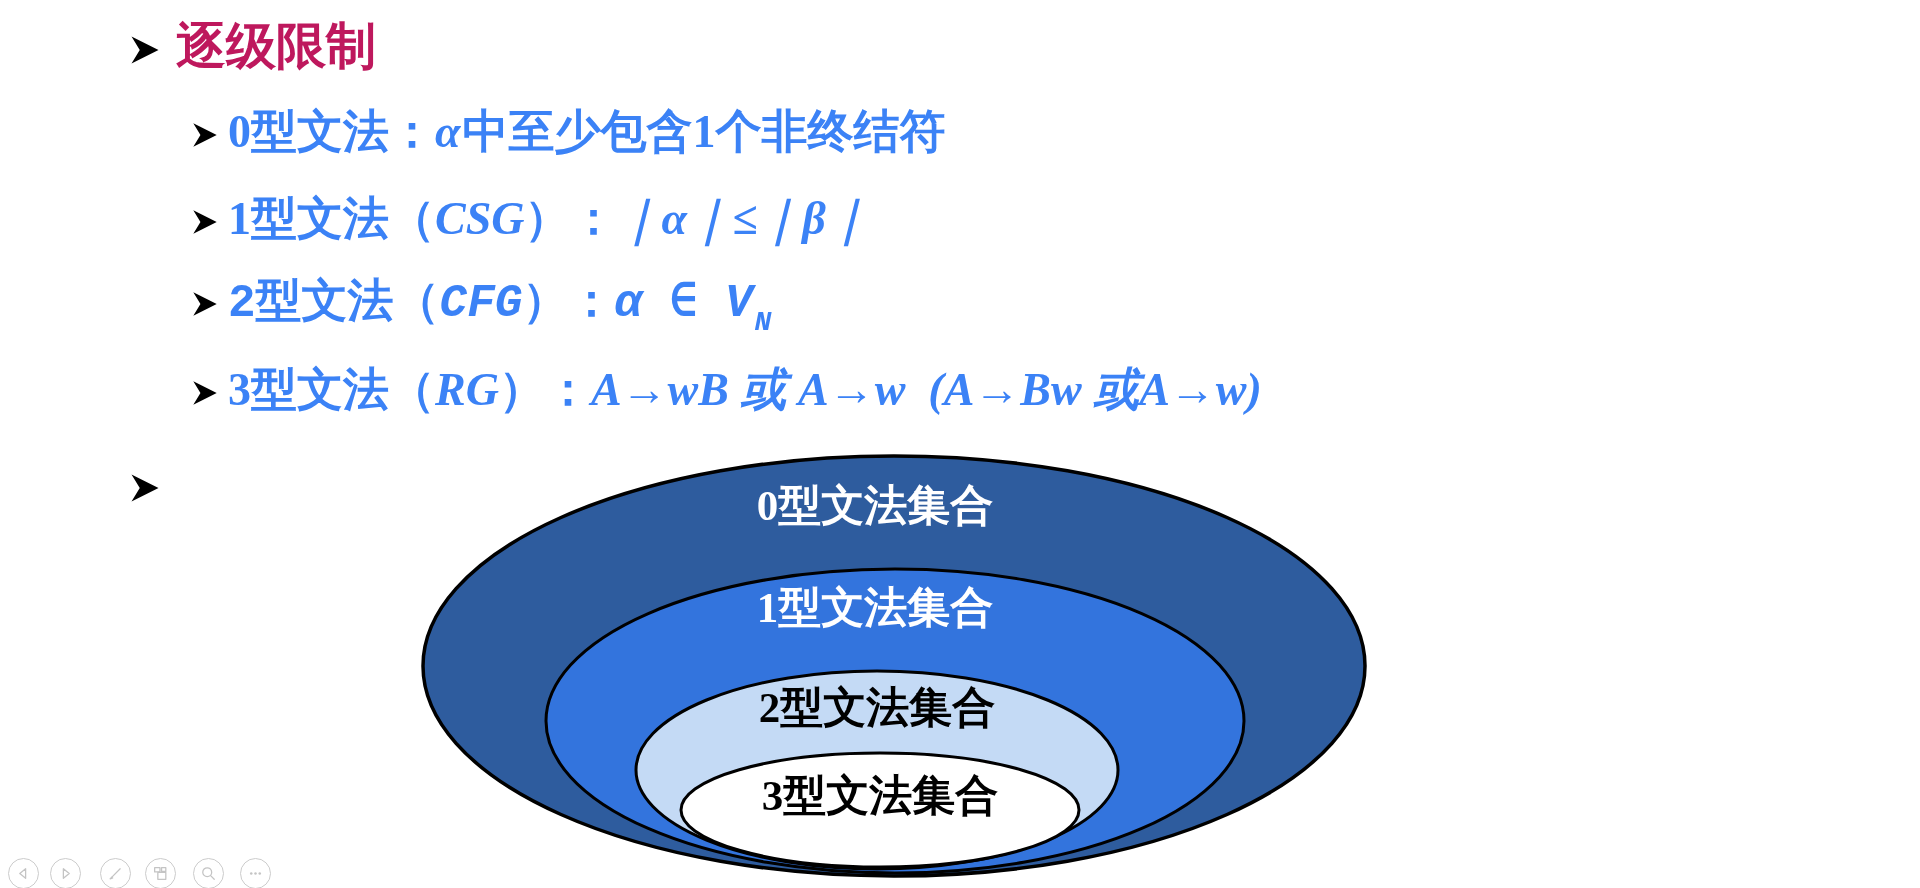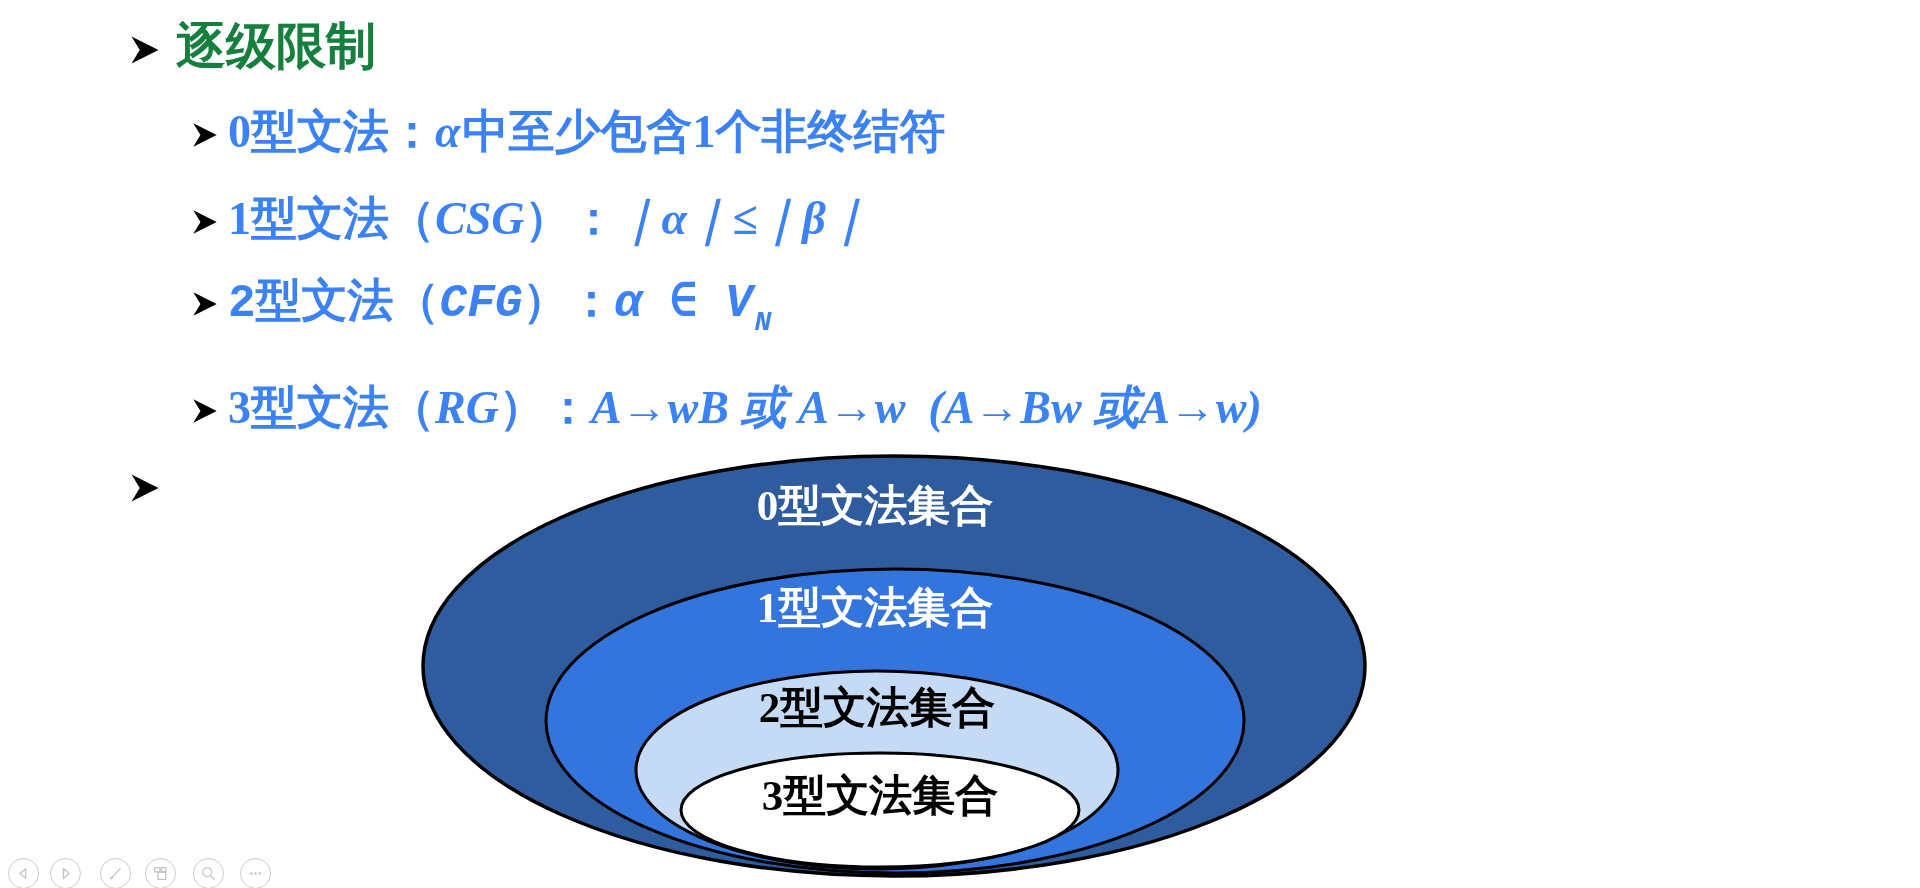--- a/index.html
+++ b/index.html
@@ -2,21 +2,21 @@
 <html><head>
 <meta charset="utf-8">
 <style>
   html,body{margin:0;padding:0;}
   body{
     width:1920px;height:888px;background:#ffffff;overflow:hidden;position:relative;
     font-family:"Liberation Serif","DejaVu Serif",serif;
   }
   
   .h1{
-    position:absolute;left:130px;font-size:50px;font-weight:700;color:#15803d;
+    position:absolute;left:130px;font-size:50px;font-weight:700;color:#be185d;
     white-space:nowrap;line-height:64px;
   }
   .h1 .dart{width:30px;height:30px;margin-right:16px;vertical-align:-2px;display:inline-block;}
   
   .item{
     position:absolute;left:192px;font-size:46px;font-weight:700;color:#3b82f6;
     white-space:nowrap;line-height:60px;
   }
   .item .dart{width:26px;height:26px;margin-right:10px;vertical-align:-1px;display:inline-block;}
   .abbr,.formula{font-style:italic;}
@@ -59,21 +59,21 @@
       <polygon points="1,1 19,10 1,19 6.5,10" fill="#000"></polygon>
     </svg><span class="pre">1型文法（</span><span class="abbr">CSG</span><span class="pre">）：</span><span class="formula">｜α｜≤｜β｜</span><span class="subscript"></span><span></span>
 </div>
 
 <div class="item" style="top:274px;font-family:Liberation Mono, monospace;">
   <svg class="dart" viewBox="0 0 20 20">
       <polygon points="1,1 19,10 1,19 6.5,10" fill="#000"></polygon>
     </svg><span class="pre">2型文法（</span><span class="abbr">CFG</span><span class="pre">）：</span><span class="formula">α ∈ V</span><span class="subscript">N</span><span></span>
 </div>
 
-<div class="item" style="top:378px;">
+<div class="item" style="top:360px;">
   <svg class="dart" viewBox="0 0 20 20">
       <polygon points="1,1 19,10 1,19 6.5,10" fill="#000"></polygon>
     </svg><span class="pre">3型文法（</span><span class="abbr">RG</span><span class="pre">）：</span><span class="formula">A→wB 或 A→w&nbsp; (A→Bw 或A→w)</span><span class="subscript"></span><span></span>
 </div>
 
 <div class="h1" style="top:452px;">
   <svg class="dart" viewBox="0 0 20 20">
       <polygon points="1,1 19,10 1,19 6.5,10" fill="#000"></polygon>
     </svg>
 </div>

